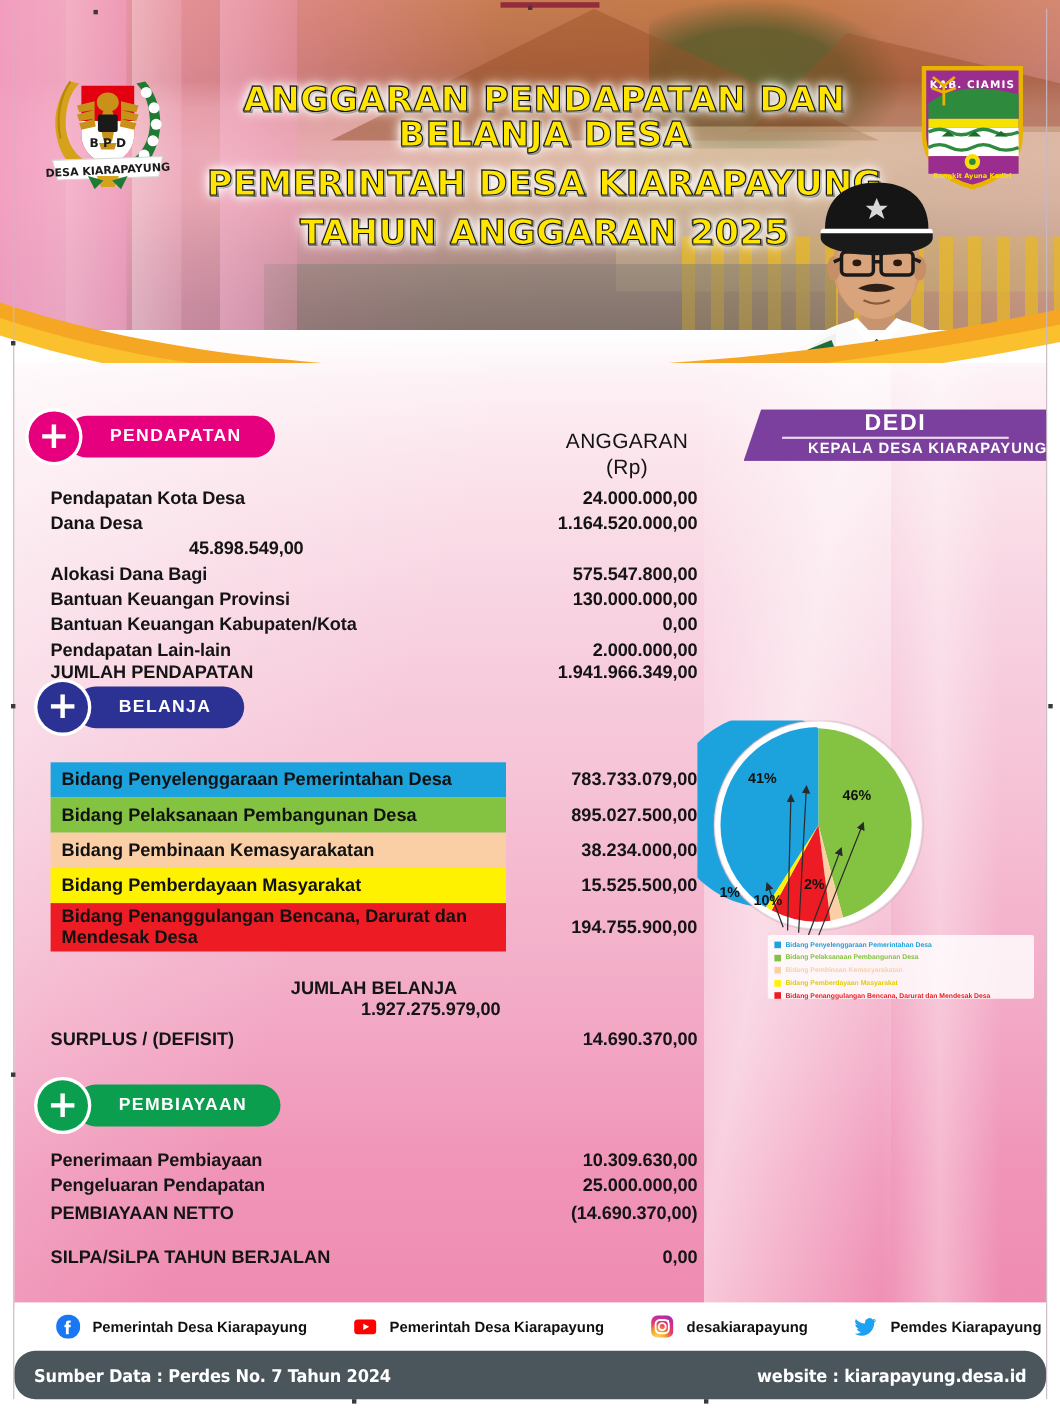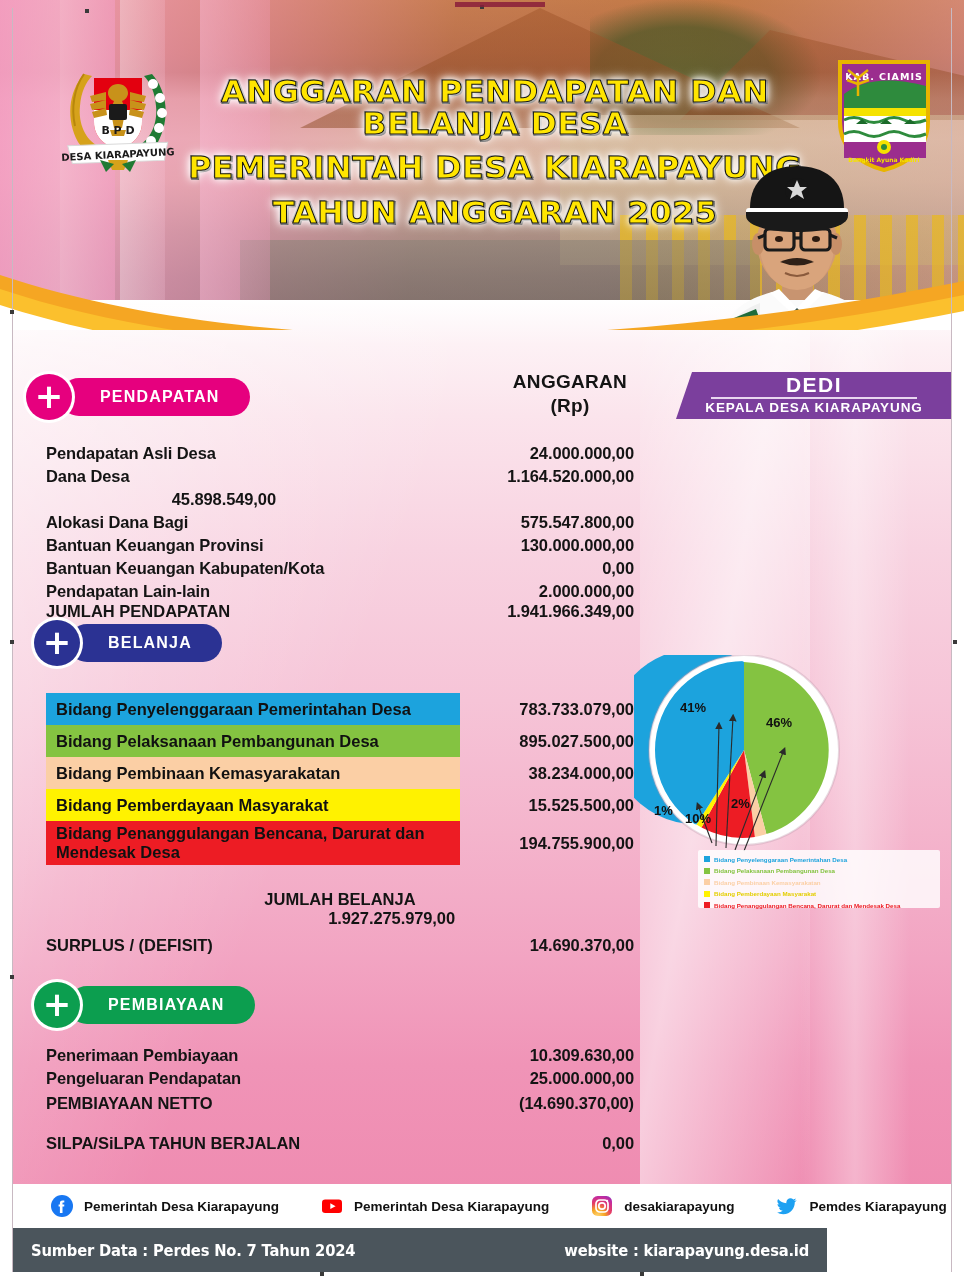--- a/index.html
+++ b/index.html
@@ -63,21 +63,21 @@
   .ground{
     position:absolute; left:240px; top:240px; width:520px; height:95px;
     background:linear-gradient(180deg,#8a8176,#6e665d);
     opacity:.55;
   }
   
   .streak{ position:absolute; top:0; height:330px; opacity:.55; }
 
   
   #emblem-bpd{
-    position:absolute; left:34px; top:48px; width:128px; height:126px; z-index:12;margin-left:20px;
+    position:absolute; left:34px; top:48px; width:128px; height:126px; z-index:12;
   }
   
   #emblem-ciamis{
     position:absolute; left:832px; top:48px; width:104px; height:126px; z-index:12;
   }
 
   
   #title-block{
     position:absolute; left:150px; top:76px; width:690px; z-index:14;
     text-align:center;
@@ -139,22 +139,22 @@
   }
   .pill-bar{
     height:38px; border-radius:19px; margin-left:-12px;
     display:flex; align-items:center; padding:0 30px 0 40px;
     color:#fff; font-weight:bold; font-size:16px; letter-spacing:1.2px;
     font-family:"Liberation Sans", sans-serif;
   }
 
   
   #anggaran-head{
-    position:absolute; left:450px; top:370px; width:240px;
-    text-align:center; font-weight:bold; font-size:19px; color:#141414;
+    position:absolute; left:450px; top:390px; width:240px;
+    text-align:center; font-weight:normal; font-size:19px; color:#141414;
     line-height:1.25; letter-spacing:.3px;
   }
 
   
   .row{
     position:absolute; display:flex; align-items:center;
     width:588px; left:46px; height:23px;
   }
   .row .lbl{
     flex:1; font-size:16.5px; font-weight:bold; color:#141414;
@@ -200,36 +200,36 @@
     position:absolute; left:676px; top:372px; width:276px; height:47px; z-index:30;
     background:#7B3F9D;
     clip-path:polygon(16px 0, 100% 0, 100% 100%, 0 100%);
     color:#fff; text-align:center;
   }
   #np-name{
     font-size:21px; font-weight:bold; letter-spacing:1.5px; padding-top:2px;
     line-height:1.05;
   }
   #np-sep{ width:206px; height:2px; background:#e8d7f0; margin:1px auto 1px auto; }
-  #np-role{ font-size:13.5px; font-weight:bold; letter-spacing:.9px; }
+  #np-role{ font-size:13.5px; font-weight:bold; letter-spacing:.9px;text-align:right; }
 
   
   #social-bar{
     position:absolute; left:13px; top:1184px; width:938px; height:44px;
     background:#ffffff; display:flex; align-items:center; z-index:40;
   }
   .soc{ display:flex; align-items:center; }
   .soc-ic{ width:22px; height:22px; flex:0 0 auto; margin-right:11px; }
   .soc-tx{ font-size:13.5px; font-weight:bold; color:#111; white-space:nowrap; }
 
   
   #bottom-bar{
-    position:absolute; left:13px; top:1228px; width:814px; height:44px;
+    position:absolute; left:13px; top:1228px; width:938px; height:44px;
     background:#4b555c; z-index:40; display:flex; align-items:center;
-    padding:0 18px; justify-content:space-between;
+    padding:0 18px; justify-content:space-between;border-radius:19px;
   }
   .bb-tx{
     color:#fff; font-size:16px; font-weight:bold;
     font-family:"DejaVu Sans", sans-serif; transform:scaleX(.92);
     transform-origin:left center; letter-spacing:-.2px;
   }
   .bb-tx.right{ transform-origin:right center; }
 
   
   .tiny-mark{ position:absolute; z-index:62; }
@@ -405,21 +405,21 @@
     </div>
 
     <div class="pill-wrap" id="pill-pendapatan" style="left:26px; top:374px;">
       <div class="pill-plus" style="background:#E6007E;">
         <span class="plus-glyph">+</span>
       </div>
       <div class="pill-bar" style="background:#E6007E;">PENDAPATAN</div>
     </div>
 
     <div class="row" style="top:442px;">
-      <span class="lbl">Pendapatan Asli Desa</span>
+      <span class="lbl">Pendapatan Kota Desa</span>
       <span class="val">24.000.000,00</span>
     </div>
     <div class="row" style="top:465px;">
       <span class="lbl">Dana Desa</span>
       <span class="val">1.164.520.000,00</span>
     </div>
     <div class="row" style="top:488px;">
       <span class="val">45.898.549,00</span>
     </div>
     <div class="row" style="top:511px;">

